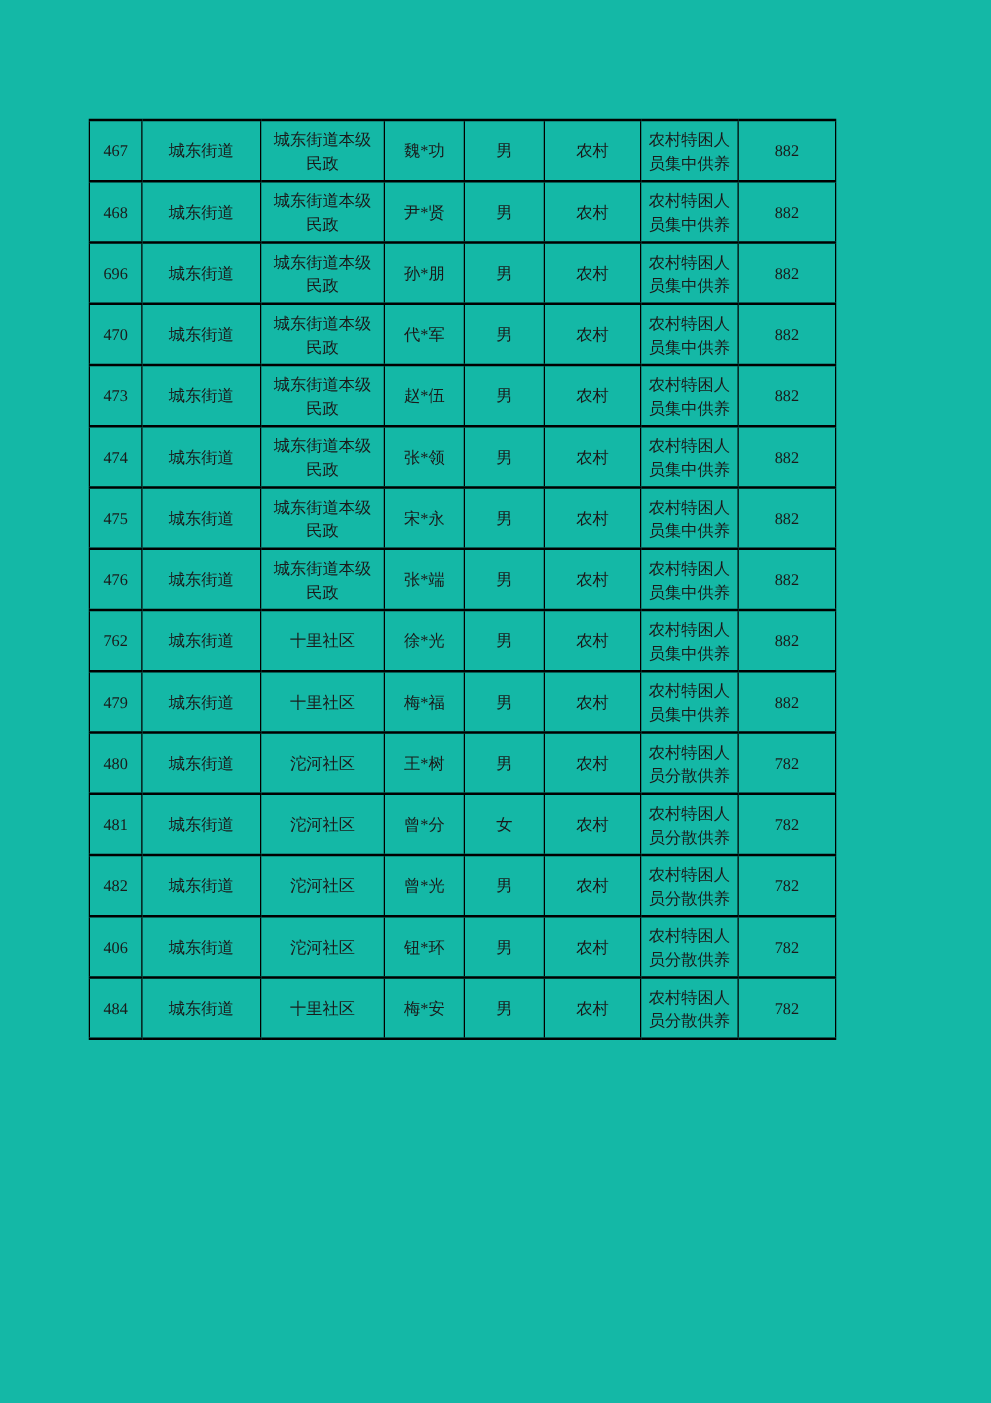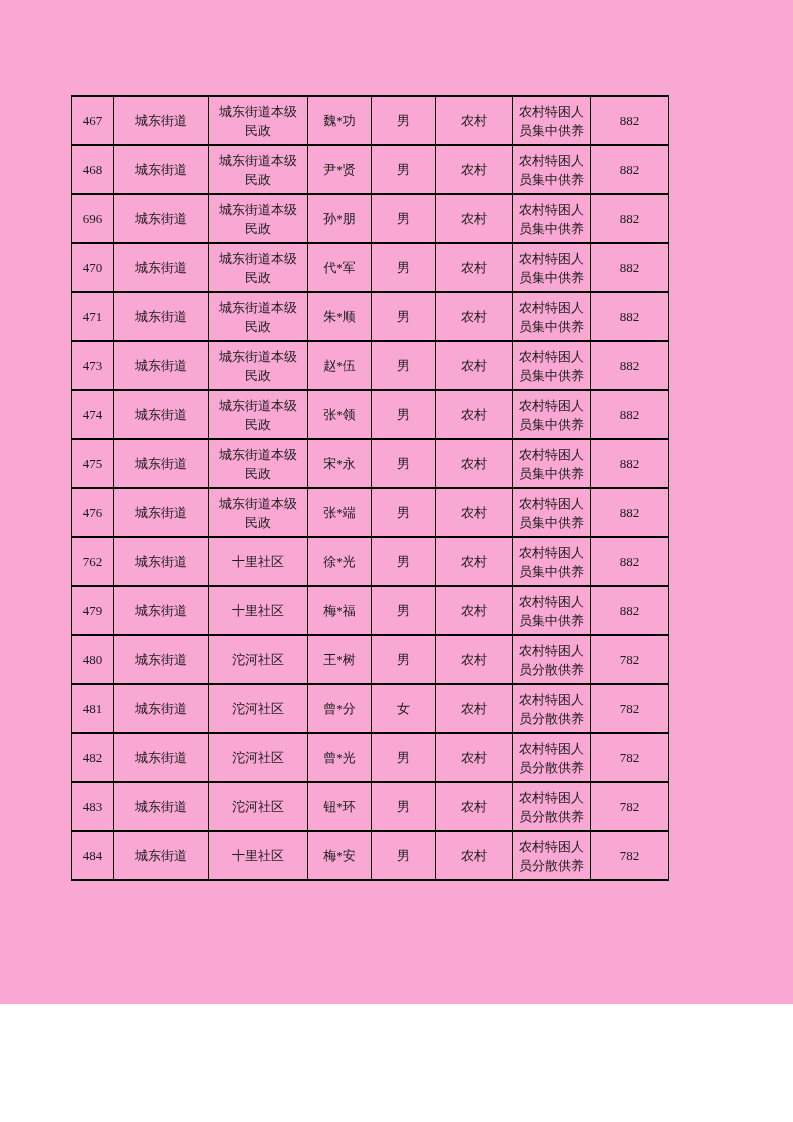--- a/index.html
+++ b/index.html
@@ -3,22 +3,22 @@
 <meta charset="utf-8">
 <style>
   html, body {
     margin: 0;
     padding: 0;
     background: #ffffff;
   }
   .page {
     position: relative;
     width: 793px;
-    height: 1004px;
-    background: #f9a8d4;
+    height: 1122px;
+    background: #14b8a6;
     overflow: hidden;
     font-family: "Liberation Serif", "DejaVu Serif", serif;
   }
   table.data-table {
     position: absolute;
     left: 71px;
     top: 95px;
     width: 597px;
     border-collapse: collapse;
     table-layout: fixed;
@@ -100,32 +100,20 @@
     <td>城东街道本级
 民政</td>
     <td>代*军</td>
     <td>男</td>
     <td>农村</td>
     <td>农村特困人
 员集中供养</td>
     <td>882</td>
   </tr>
 
-  <tr>
-    <td>471</td>
-    <td>城东街道</td>
-    <td>城东街道本级
-民政</td>
-    <td>朱*顺</td>
-    <td>男</td>
-    <td>农村</td>
-    <td>农村特困人
-员集中供养</td>
-    <td>882</td>
-  </tr>
 
 
   <tr>
     <td>473</td>
     <td>城东街道</td>
     <td>城东街道本级
 民政</td>
     <td>赵*伍</td>
     <td>男</td>
     <td>农村</td>
@@ -228,21 +216,21 @@
     <td>沱河社区</td>
     <td>曾*光</td>
     <td>男</td>
     <td>农村</td>
     <td>农村特困人
 员分散供养</td>
     <td>782</td>
   </tr>
 
   <tr>
-    <td>483</td>
+    <td>406</td>
     <td>城东街道</td>
     <td>沱河社区</td>
     <td>钮*环</td>
     <td>男</td>
     <td>农村</td>
     <td>农村特困人
 员分散供养</td>
     <td>782</td>
   </tr>
 

